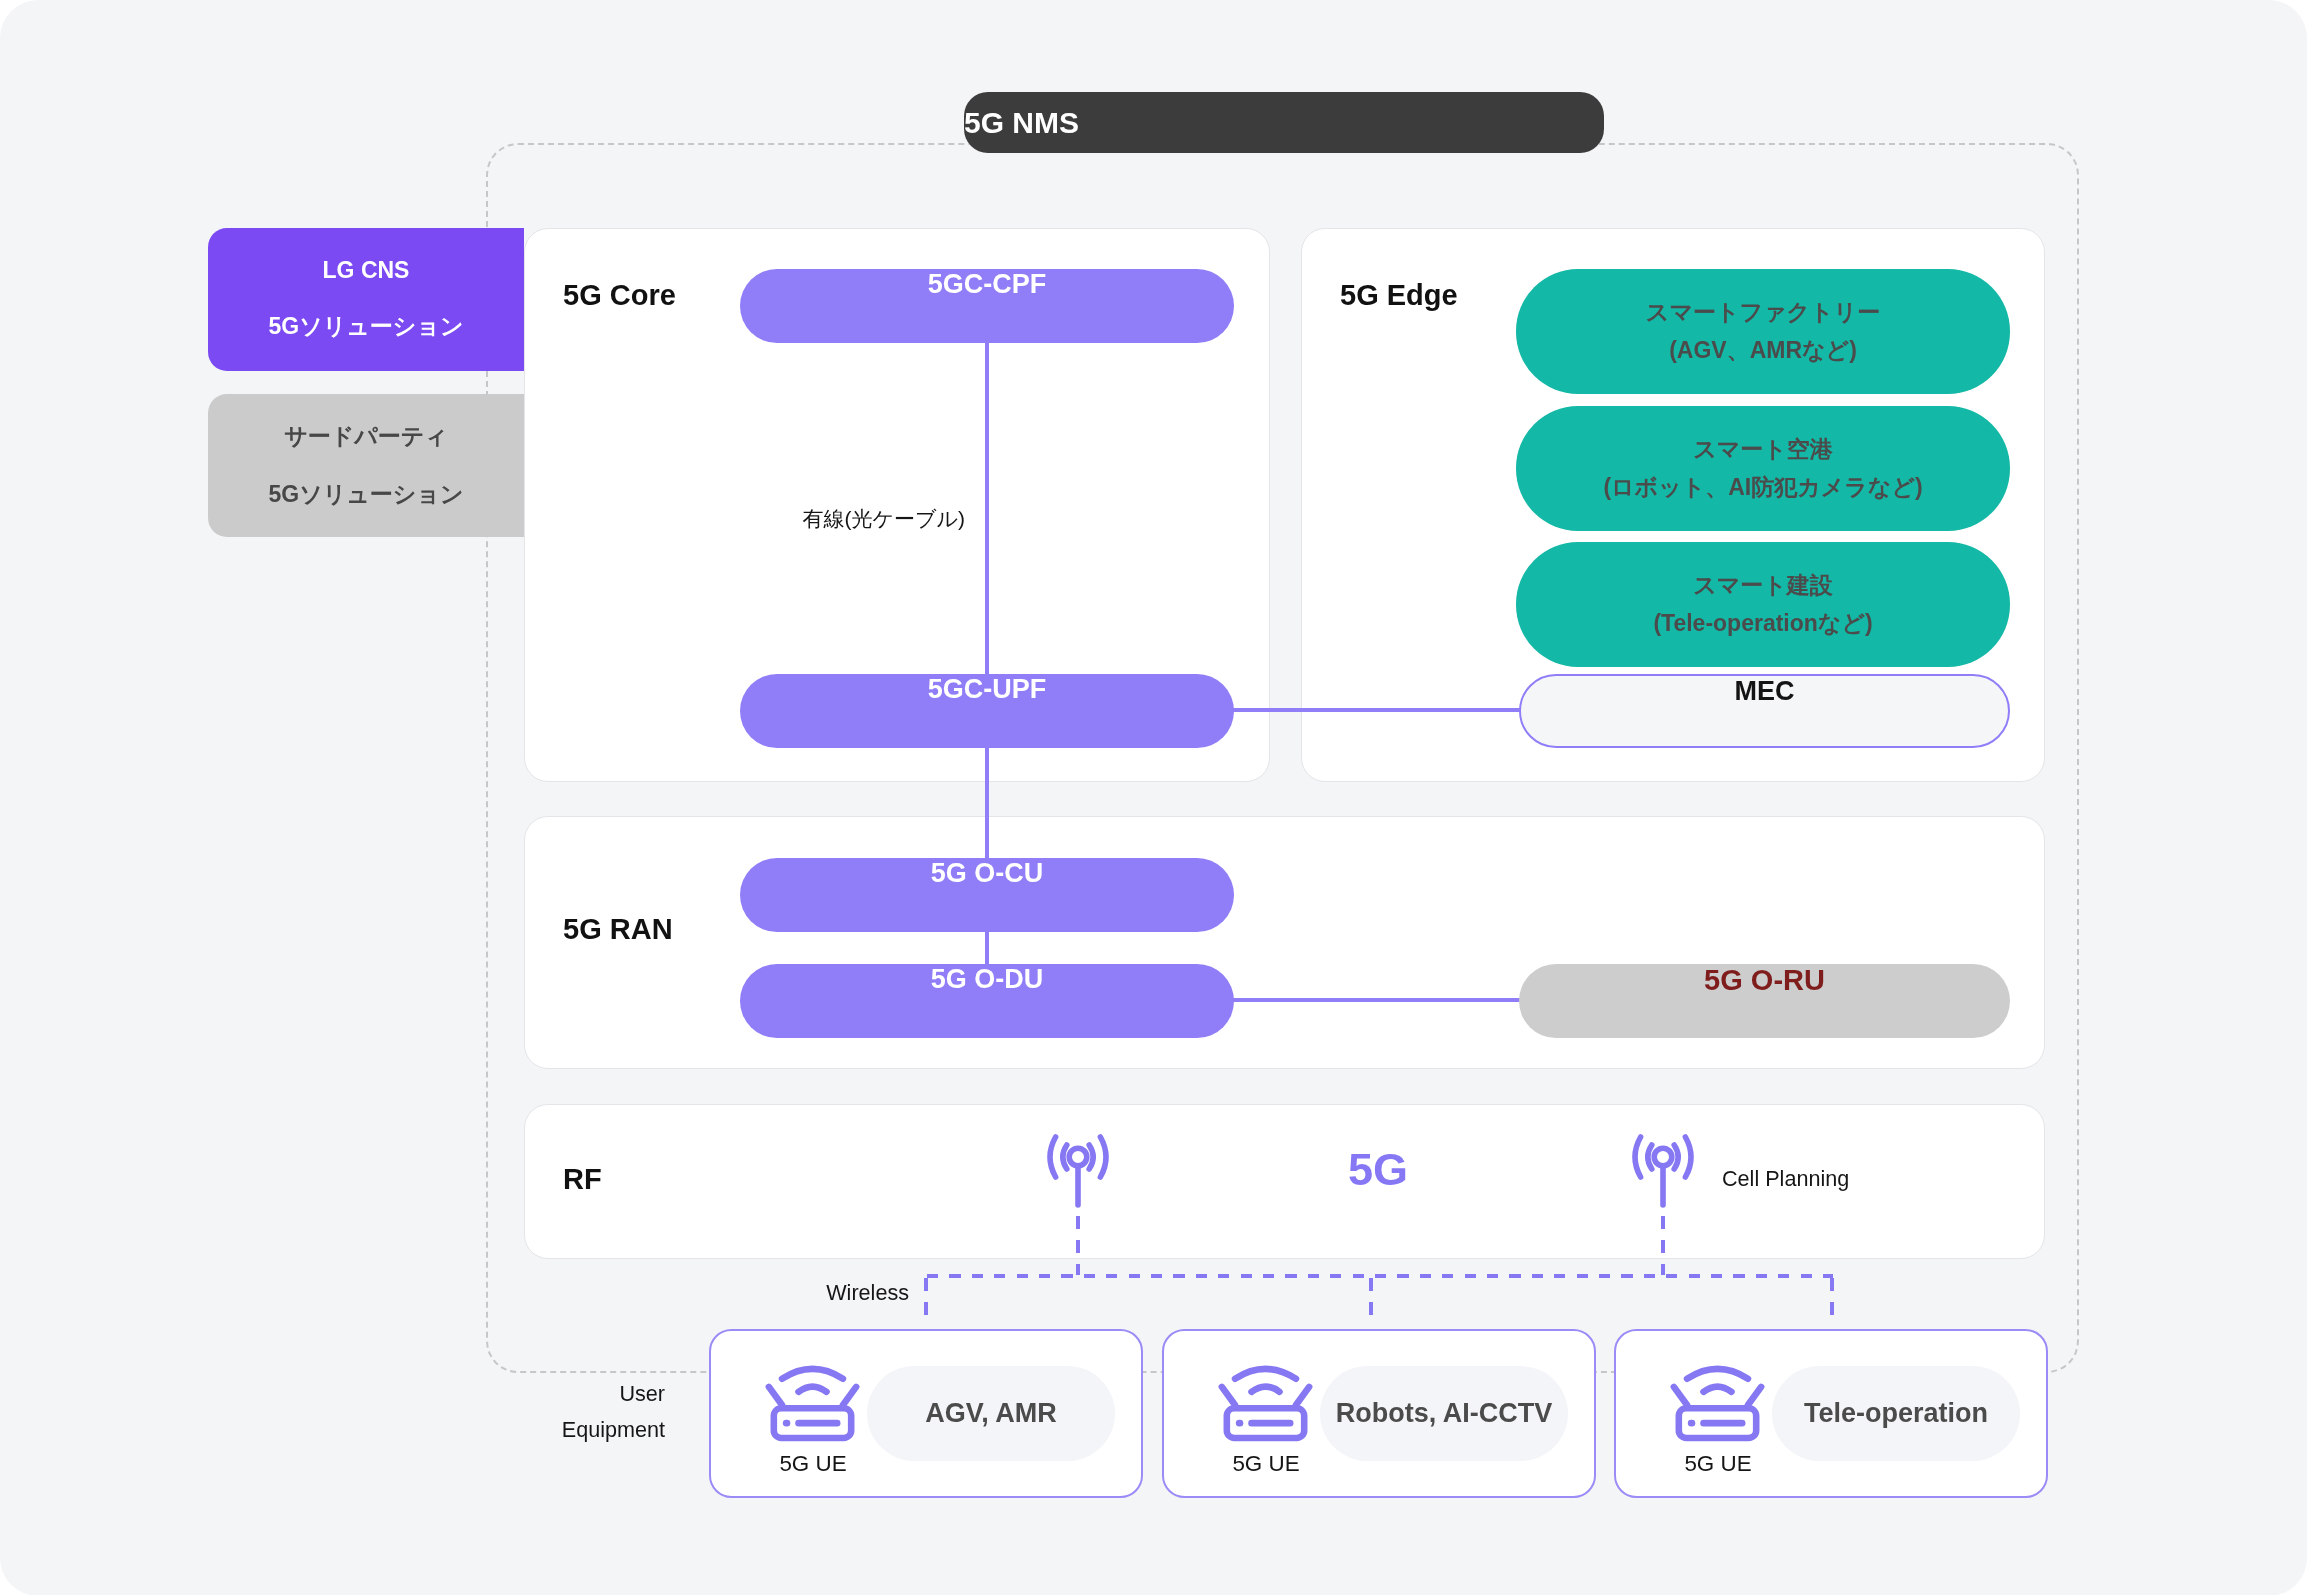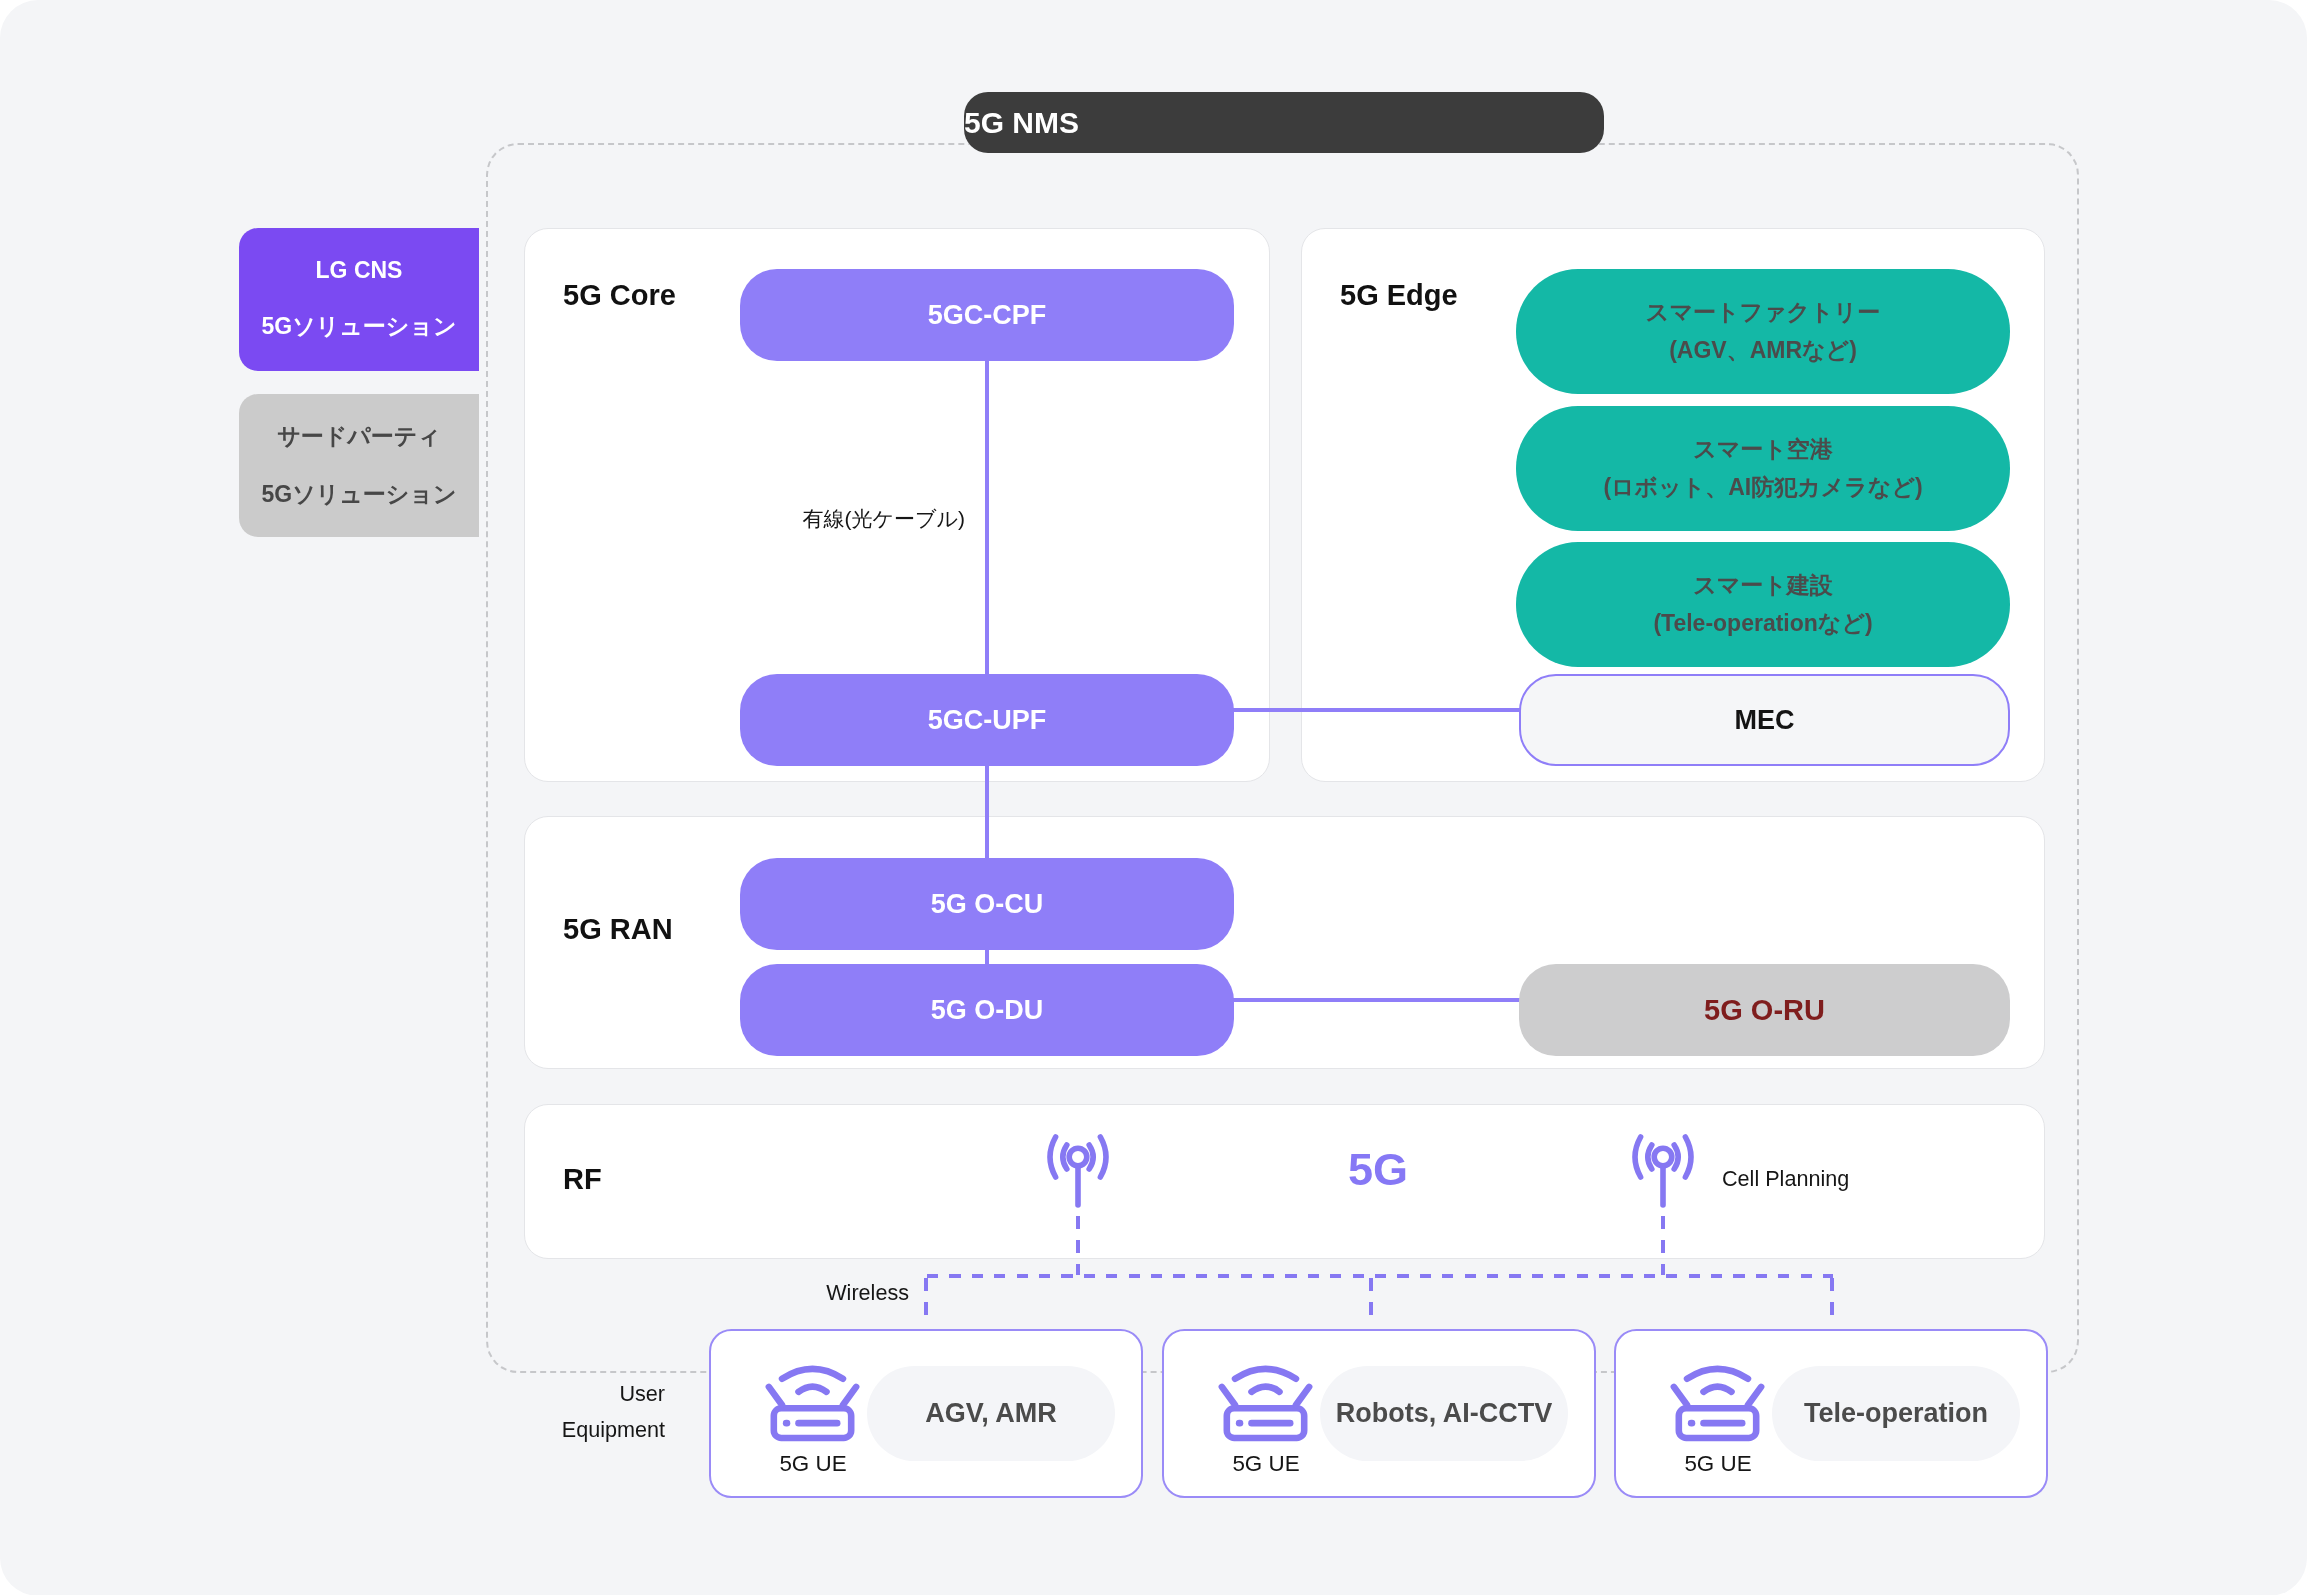--- a/index.html
+++ b/index.html
@@ -17,28 +17,28 @@
   .box-ran  { left:524px; top:816px; width:1521px; height:253px; }
   .box-rf   { left:524px; top:1104px; width:1521px; height:155px; }
   .section-label { position:absolute; font-weight:bold; font-size:29px; color:#111; z-index:3; }
 
   
   .nms-pill { position:absolute; left:964px; top:92px; width:640px; height:61px; background:#3C3C3C;
     border-radius:24px; color:#fff; font-weight:bold; font-size:30px; display:flex; align-items:center;
     justify-content:flex-start; z-index:3; }
 
   
-  .side-tab { position:absolute; left:239px; width:240px; height:143px; border-radius:19px 0 0 19px;
+  .side-tab { position:absolute; left:208px; width:316px; height:143px; border-radius:19px 0 0 19px;
     display:flex; flex-direction:column; align-items:center; justify-content:center; gap:27px;
     font-weight:bold; font-size:23px; z-index:3; }
   .tab-lgcns { top:228px; background:#7B4AF2; color:#ffffff; }
   .tab-third { top:394px; background:#CBCBCB; color:#474747; }
 
   
-  .pill { position:absolute; height:92px; border-radius:37px; display:flex; align-items:center;
+  .pill { position:absolute; height:74px; border-radius:37px; display:flex; 
     justify-content:center; font-weight:bold; font-size:27px; z-index:3; }
   .pill-purple { background:#8F7EF8; color:#ffffff; }
   .pill-gray   { background:#CDCDCE; color:#7f1d1d; }
   .pill-mec    { background:#F5F6F8; border:2.4px solid #8F7EF8; color:#141414; }
   .p-cpf { left:740px;  top:269px;  width:494px; }
   .p-upf { left:740px;  top:674px;  width:494px; }
   .p-ocu { left:740px;  top:858px; width:494px; }
   .p-odu { left:740px;  top:964px; width:494px; }
   .p-oru { left:1519px; top:964px; width:491px; font-size:29px;}
   .p-mec { left:1519px; top:674px;  width:491px; }

